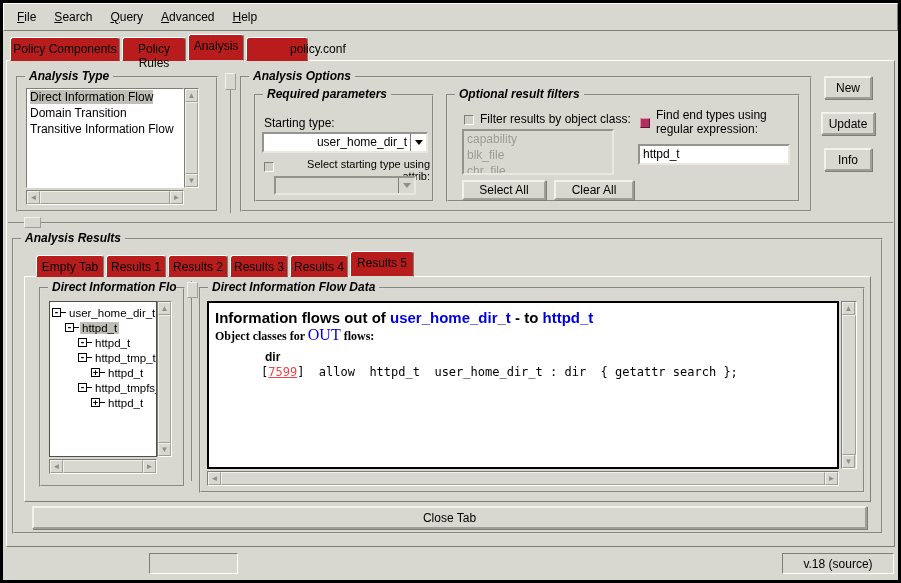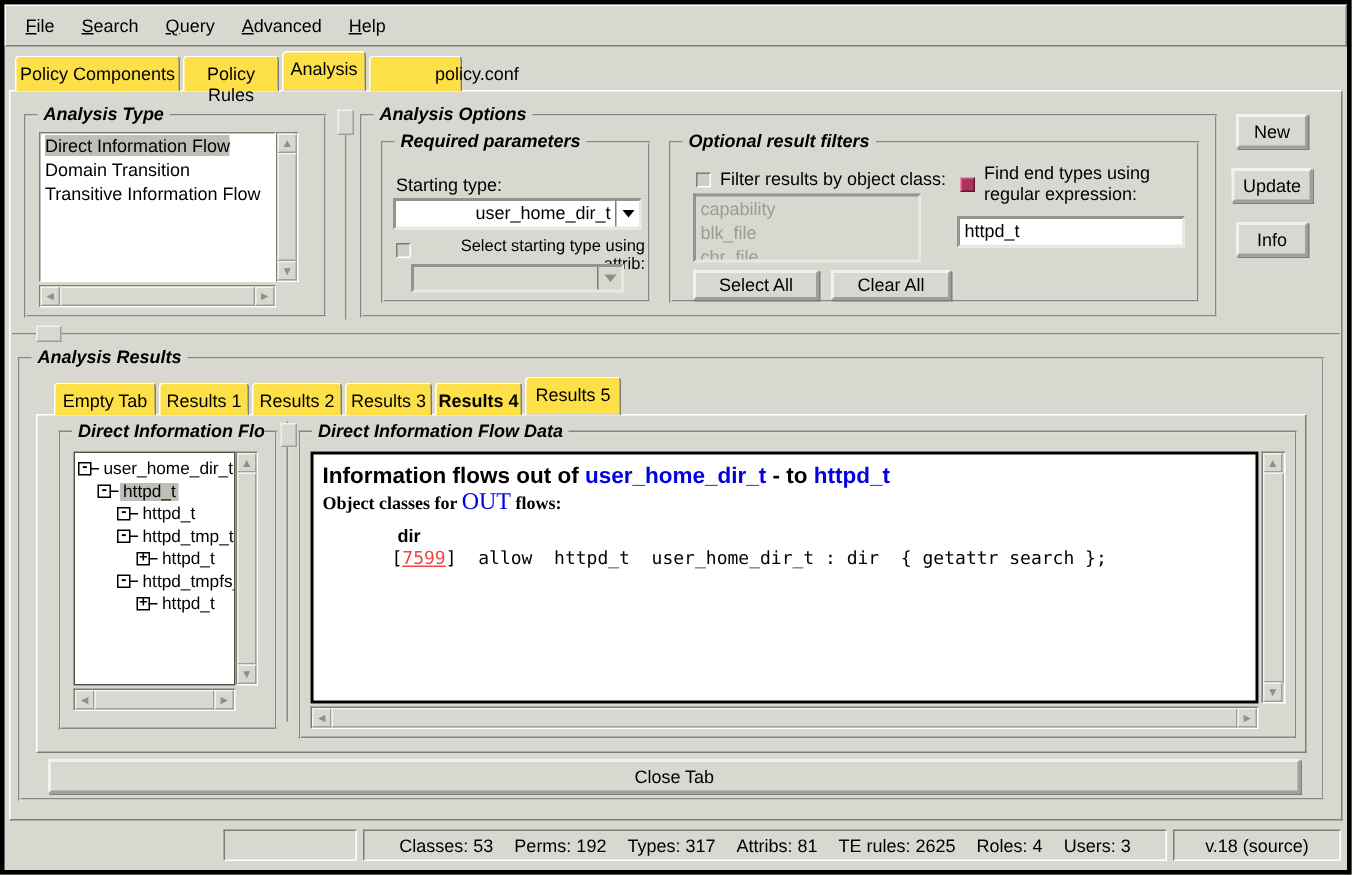--- a/index.html
+++ b/index.html
@@ -11,21 +11,21 @@
   .sunken2{border:2px inset #e8e8e0;}
   .groupbox{border:2px groove #dcdcd4;}
   .group-title{position:absolute;top:-9px;left:7px;background:#d8d8d0;padding:0 4px;font-style:italic;font-weight:bold;font-size:12px;white-space:nowrap;}
   .btn{background:#d8d8d0;border:2px outset #f2f2ec;box-shadow:1px 1px 0 #7e7e76;font-size:12px;color:#000;display:flex;align-items:center;justify-content:center;cursor:default;}
   
   #menubar{left:0;top:0;width:895px;height:28px;border:1px solid;border-color:#ffffff #7e7e76 #7e7e76 #ffffff;display:flex;align-items:center;padding-left:4px;}
   .menu-item{padding:2px 9px;font-size:12px;}
   .menu-item>span{display:inline-block;}
   .menu-item>span::first-letter{text-decoration:underline;}
   
-  .tab{position:absolute;box-sizing:border-box;background:#fde047;border:1px solid;border-color:#ffffff #7e7e76 transparent #ffffff;border-top-left-radius:3px;border-top-right-radius:3px;font-size:12px;text-align:center;padding-top:4px;z-index:2;}
+  .tab{position:absolute;box-sizing:border-box;background:#b91c1c;border:1px solid;border-color:#ffffff #7e7e76 transparent #ffffff;border-top-left-radius:3px;border-top-right-radius:3px;font-size:12px;text-align:center;padding-top:4px;z-index:2;}
   .tab.active{z-index:5;border-bottom:1px solid #d8d8d0;}
   
   .listbox{background:#fff;overflow:hidden;font-size:12px;}
   .list-item{padding:0 3px;height:16px;line-height:16px;white-space:nowrap;}
   .list-item .selbg{background:#bfbfb7;}
   .disabled-list{background:#d8d8d0;color:#9c9c94;font-size:12px;overflow:hidden;}
   
   .sb{background:#d8d8d0;border:1px solid;border-color:#7e7e76 #ffffff #ffffff #7e7e76;display:flex;}
   .sb-v{flex-direction:column;}
   .sb-arrow{flex:none;width:11px;height:11px;display:flex;align-items:center;justify-content:center;border:1px outset #f2f2ec;background:#d8d8d0;font-size:8px;line-height:8px;color:#8f8f87;}
@@ -156,21 +156,21 @@
   <div class="abs sash-line-h" style="left:5px;top:219px;width:885px;height:2px;z-index:3;"></div>
   <div class="abs sash-handle" style="left:21px;top:214px;width:17px;height:11px;z-index:4;"></div>
 
   <div class="abs groupbox" style="left:9px;top:235px;width:871px;height:296px;z-index:3;">
     <div class="group-title">Analysis Results</div>
 
     <div class="tab" style="left:22px;top:15px;width:68px;height:22px;">Empty Tab</div>
     <div class="tab" style="left:92px;top:15px;width:60px;height:22px;">Results 1</div>
     <div class="tab" style="left:154px;top:15px;width:60px;height:22px;">Results 2</div>
     <div class="tab" style="left:216px;top:15px;width:58px;height:22px;">Results 3</div>
-    <div class="tab" style="left:276px;top:15px;width:58px;height:22px;font-weight:bold;">Results 4</div>
+    <div class="tab" style="left:276px;top:15px;width:58px;height:22px;">Results 4</div>
     <div class="tab active" style="left:336px;top:11px;width:64px;height:26px;">Results 5</div>
 
     <div class="abs raised1" style="left:10px;top:36px;width:847px;height:226px;">
 
       <div class="abs groupbox" style="left:14px;top:10px;width:146px;height:200px;">
         <div class="group-title" style="max-width:120px;overflow:hidden;">Direct Information Flow T</div>
         <div class="abs tree" style="left:8px;top:12px;width:108px;height:156px;">
           <div class="tree-row" style="padding-left:2px;">
                 <span class="tree-box">-</span>
                 <span class="tree-label">user_home_dir_t</span>
@@ -233,27 +233,18 @@
           <div class="sb-thumb"></div>
           <div class="sb-arrow">►</div>
         </div>
       </div>
     </div>
 
     <div class="abs btn" style="left:18px;top:266px;width:835px;height:23px;">Close Tab</div>
   </div>
 
   <div class="abs statuspanel" style="left:146px;top:550px;width:89px;height:21px;"></div>
-  <div class="abs statuspanel stats" style="left:239px;top:550px;width:536px;height:21px;">
-    <span>Classes: 53</span>
-    <span>Perms: 192</span>
-    <span>Types: 317</span>
-    <span>Attribs: 81</span>
-    <span>TE rules: 2625</span>
-    <span>Roles: 4</span>
-    <span>Users: 3</span>
-  </div>
   <div class="abs statuspanel" style="left:779px;top:550px;width:112px;height:21px;">
     <span>v.18 (source)</span>
   </div>
 
 </div>
 </div>
 
 </body></html>

